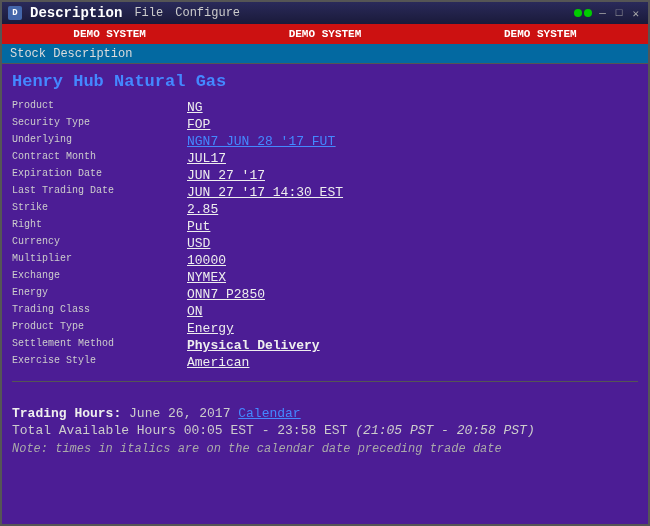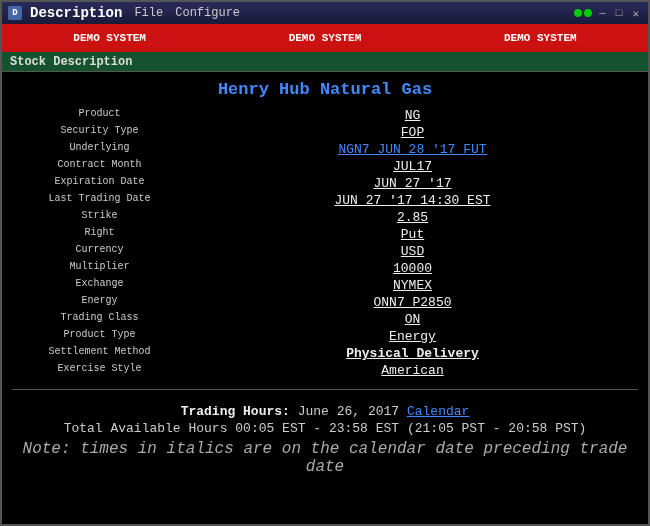--- a/index.html
+++ b/index.html
@@ -65,53 +65,51 @@
 
     .title-bar-btn {
       color: #aaa;
       font-size: 11px;
       cursor: pointer;
       padding: 0 3px;
     }
 
     .demo-bar {
       background: #cc1111;
-      height: 28px;
+      height: 20px;
       display: flex;
       align-items: center;
       justify-content: space-around;
       flex-shrink: 0;
     }
 
     .demo-text {
       color: white;
       font-size: 11px;
       font-weight: bold;
     }
 
     .section-header {
-      background: #14532d;
+      background: #0369a1;
       height: 20px;
       display: flex;
       align-items: center;
       padding: 0 8px;
       color: #dddddd;
       font-size: 12px;
       border-bottom: 1px solid #555;
       flex-shrink: 0;
-      font-weight: bold;
     }
 
     .content {
-      background: #000000;
+      background: #4c1d95;
       flex: 1;
       padding: 8px 10px;
       overflow-y: auto;
       color: #cccccc;
-      text-align: center;
     }
 
     .product-title {
       color: #4488ff;
       font-size: 17px;
       font-weight: bold;
       margin-bottom: 8px;
     }
 
     .info-table {
@@ -143,21 +141,21 @@
       margin-top: 8px;
     }
 
     .bold-value {
       font-weight: bold;
       color: #eeeeee;
     }
 
     .trading-hours-section {
       margin-top: 10px;
-      padding-top: 14px;
+      padding-top: 24px;
       border-top: 1px solid #555;
     }
 
     .trading-hours-line {
       color: #cccccc;
       font-size: 13px;
       margin-bottom: 2px;
     }
 
     .trading-hours-line .label {
@@ -165,21 +163,21 @@
       color: #eeeeee;
     }
 
     .trading-hours-line .hours-value {
       color: #cccccc;
     }
 
     .italic-note {
       font-style: italic;
       color: #aaaaaa;
-      font-size: 16px;
+      font-size: 12px;
       margin-top: 4px;
     }
 
     .connect-icon {
       display: inline-flex;
       align-items: center;
       gap: 2px;
     }
 
     .green-dot {
@@ -299,18 +297,18 @@
         <span class="label">Trading Hours:</span>
         <span> June 26, 2017</span>
         <span>  </span>
         <span class="link">Calendar</span>
       </div>
       <div class="trading-hours-line">
         <span>Total Available Hours</span>
         <span>  </span>
         <span class="hours-value">00:05 EST - 23:58 EST</span>
         <span>  </span>
-        <span style="" class="hours-value">(21:05 PST - 20:58 PST)</span>
+        <span style="font-style:italic;" class="hours-value">(21:05 PST - 20:58 PST)</span>
       </div>
       <div class="italic-note">Note: times in italics are on the calendar date preceding trade date</div>
     </div>
   </div>
 </div>
 
 </body></html>

